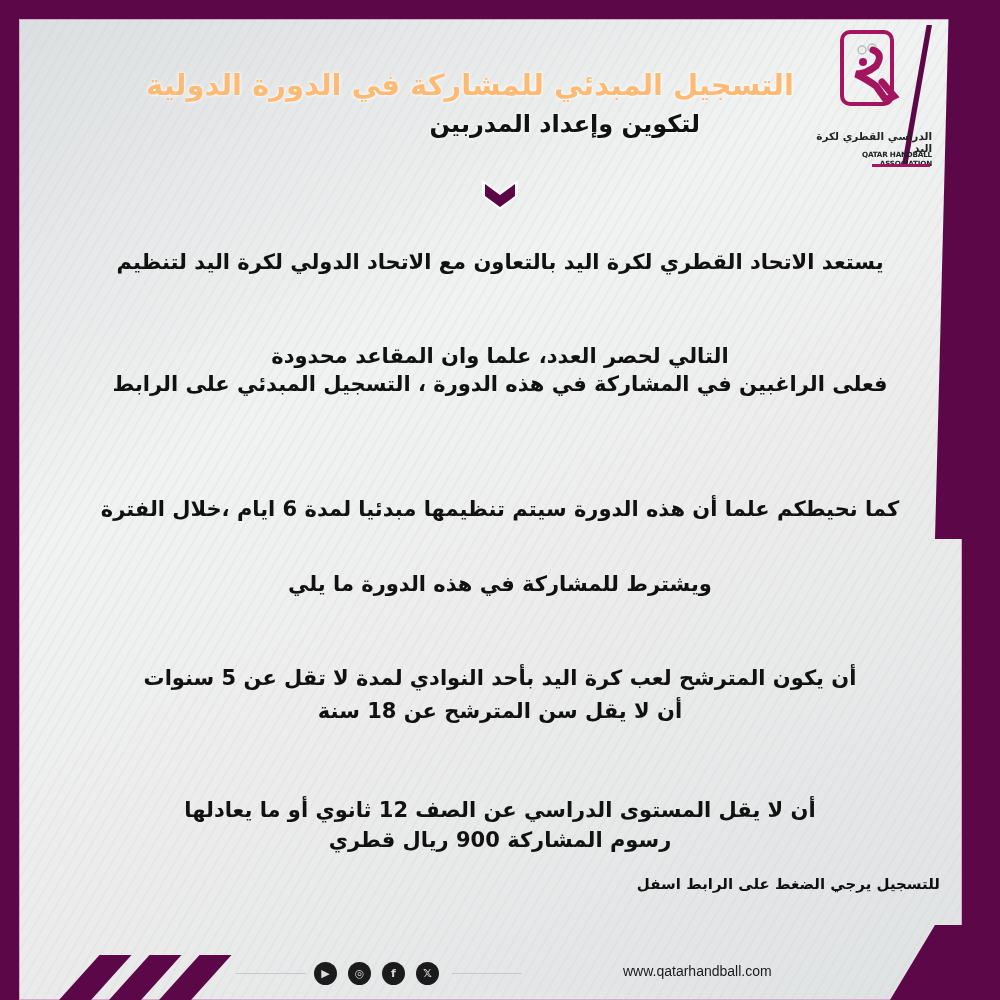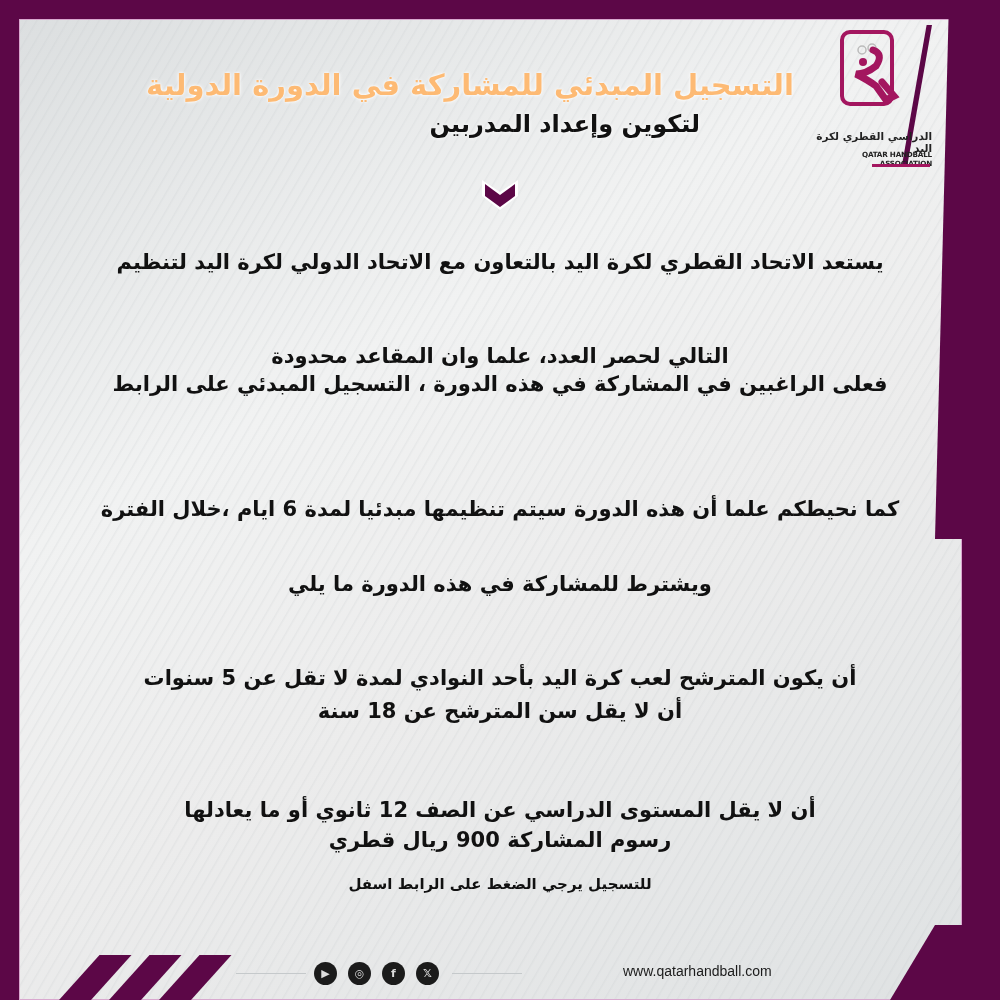--- a/index.html
+++ b/index.html
@@ -22,21 +22,21 @@
   .logo-frame { position:absolute; left:0; top:0; width:54px; height:76px; border:4px solid #a3165f; border-radius:10px; box-sizing:border-box; }
   .logo-ar { position:absolute; left:812px; top:130px; width:120px; text-align:right; font-size:10.5px; color:#222; font-weight:bold; direction:rtl; }
   .logo-en { position:absolute; left:810px; top:150px; width:122px; text-align:right; font-size:7.2px; color:#222; font-weight:bold; letter-spacing:-0.2px; }
   .logo-line { position:absolute; left:872px; top:164px; width:58px; height:3px; background:#a3165f; }
 
   .title { position:absolute; left:120px; top:68px; width:700px; text-align:center; direction:rtl; font-size:29px; font-weight:bold; color:#fdba74; text-shadow:0 0 4px #fff, 0 0 2px #fff; }
   .subtitle { position:absolute; left:300px; top:110px; width:400px; text-align:right; direction:rtl; font-size:24px; font-weight:bold; color:#111; text-shadow:0 0 4px #fff; }
   .chevron { position:absolute; left:480px; top:176px; width:40px; height:38px; }
 
   .para { position:absolute; left:60px; width:880px; text-align:center; direction:rtl; font-weight:bold; color:#111; font-size:21px; line-height:28px; }
-  .small { font-size:15px; }
+  .small { font-size:15px;text-align:right; }
 
   .divider { position:absolute; top:973px; height:1px; background:#c5c9cb; }
   .social { position:absolute; top:962px; display:flex; gap:11px; left:314px; }
   .social div { width:23px; height:23px; border-radius:50%; background:#1b1b1b; color:#ddd; display:flex; align-items:center; justify-content:center; font-size:11px; font-weight:bold; }
   .website { position:absolute; left:623px; top:963px; font-size:14px; color:#1b1b1b; font-family:"Liberation Sans", sans-serif;text-align:right; }
 </style>
 </head>
 <body>
 
 <div class="panel"></div>

